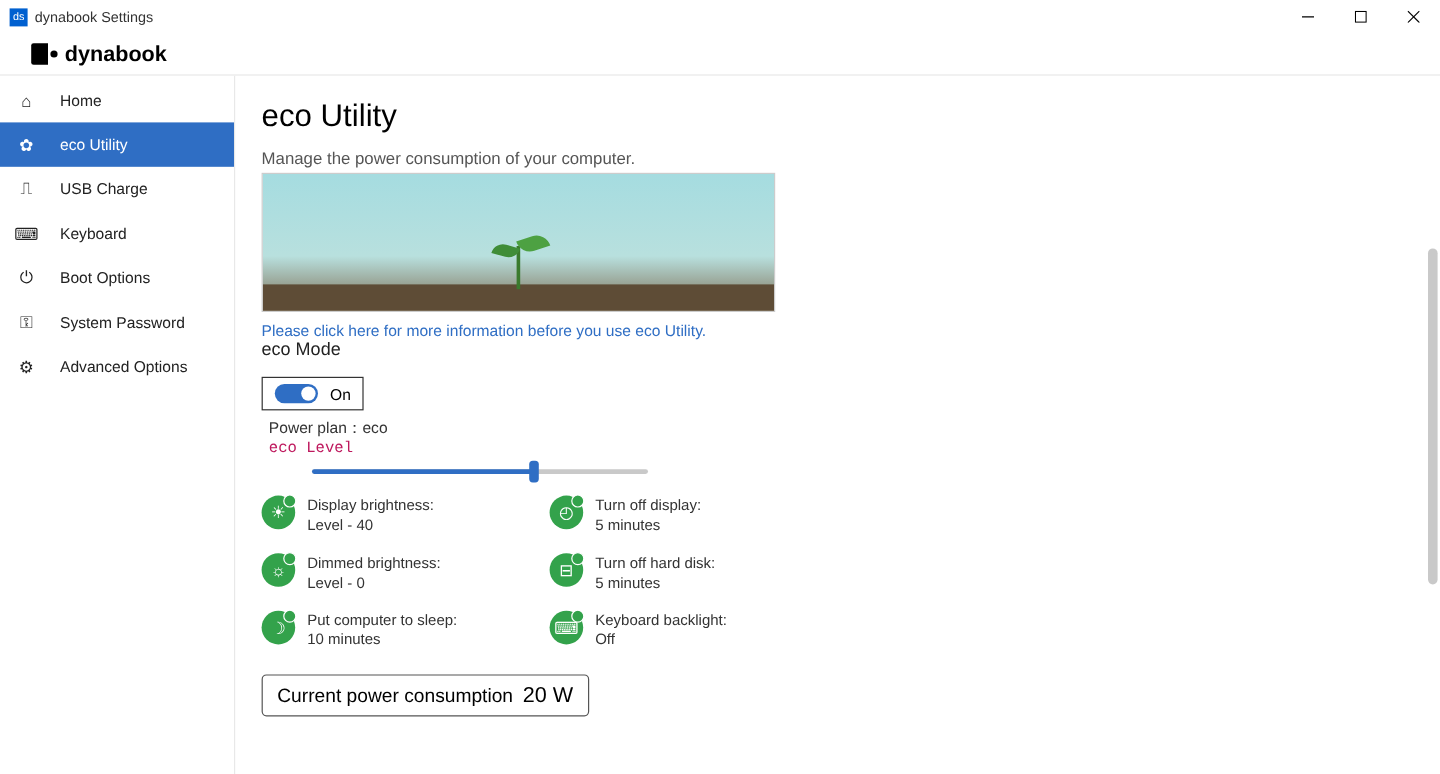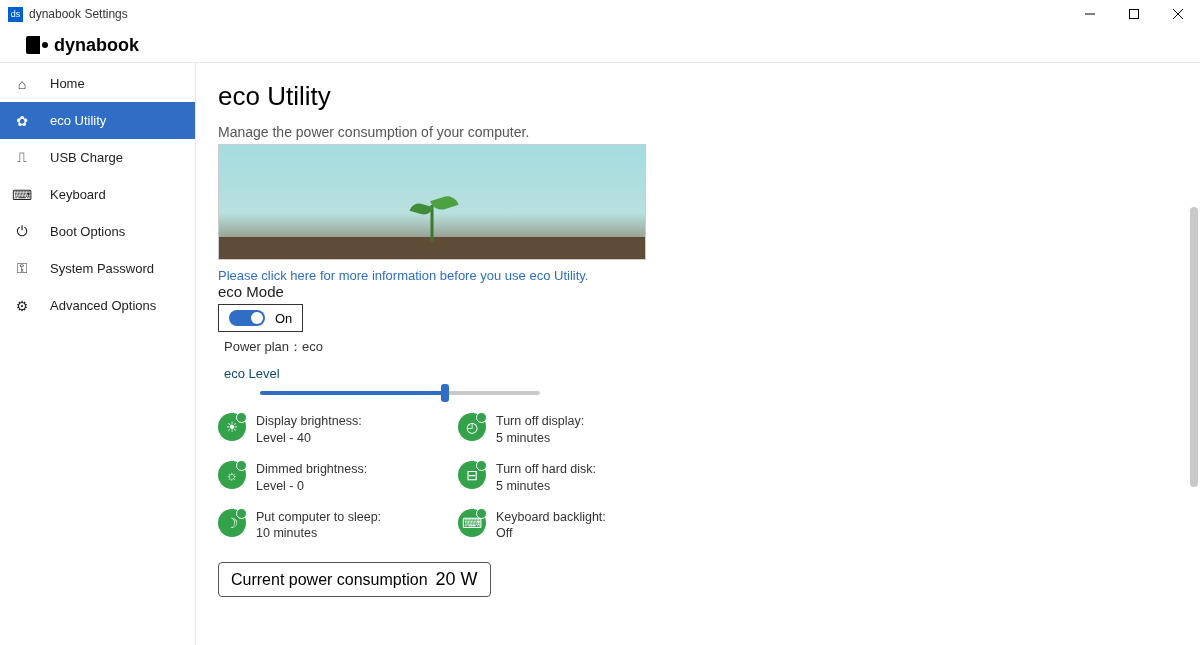--- a/index.html
+++ b/index.html
@@ -33,27 +33,27 @@
 .hero { width: 428px; height: 116px; background: linear-gradient(#a5dce0 0%, #b8e0de 60%, #7c6a50 100%); border: 1px solid #ccc; position: relative; overflow: hidden; }
 .soil { position: absolute; bottom: 0; left: 0; right: 0; height: 22px; background: #5e4c36; }
 .sprout-stem { position: absolute; left: 50%; bottom: 18px; width: 3px; height: 36px; background: #3a7a2d; transform: translateX(-50%); }
 .leaf1 { position: absolute; left: 50%; bottom: 46px; width: 26px; height: 12px; background: #4da142; border-radius: 0 14px 0 14px; transform-origin: left center; transform: rotate(-18deg); }
 .leaf2 { position: absolute; right: 50%; bottom: 42px; width: 22px; height: 10px; background: #3f8d38; border-radius: 14px 0 14px 0; transform-origin: right center; transform: rotate(16deg); }
 
 .scorebox { width: 428px; border: 1px solid #333; border-radius: 4px; margin-top: 8px; padding: 6px 12px; font-size: 13px; display: flex; gap: 60px; }
 .infolink { display: block; margin-top: 8px; font-size: 13px; color: #2f6ec4; }
 
 .subhead { font-size: 15px; margin-top: 0; color: #222; }
-.toggle-row { display: inline-flex; align-items: center; border: 1px solid #333; padding: 5px 10px; margin-top: 4px; gap: 10px; }
+.toggle-row { display: inline-flex; align-items: center; border: 1px solid #333; padding: 5px 10px; margin-top: 14px; gap: 10px; }
 .toggle { width: 36px; height: 16px; background: #2f6ec4; border-radius: 8px; position: relative; }
 .toggle::after { content: ""; position: absolute; right: 2px; top: 2px; width: 12px; height: 12px; background: #fff; border-radius: 50%; }
 .toggle-label { font-size: 13px; }
 
 .plan-line { margin-top: 6px; font-size: 13px; color: #333; padding-left: 6px; }
-.level-line { margin-top: 10px; font-size: 13px; color: #0c4a6e; padding-left: 6px; }
+.level-line { margin-top: 0; font-size: 13px; color: #be185d; padding-left: 6px; font-family: Liberation Mono, monospace; }
 
 .slider-wrap { padding: 10px 0 0 42px; }
 .slider { width: 280px; height: 4px; background: #c9c9c9; position: relative; border-radius: 2px; }
 .slider-fill { position: absolute; left: 0; top: 0; bottom: 0; width: 66%; background: #2f6ec4; border-radius: 2px; }
 .slider-thumb { position: absolute; left: 66%; top: 50%; width: 8px; height: 18px; background: #2f6ec4; border-radius: 3px; transform: translate(-50%, -50%); }
 
 .settings-grid { display: grid; grid-template-columns: 240px 240px; column-gap: 0; margin-top: 18px; }
 .setting { display: flex; gap: 10px; margin-bottom: 14px; align-items: flex-start; }
 .setting-icon { width: 28px; height: 28px; background: #33a24b; border-radius: 50%; position: relative; flex-shrink: 0; display: flex; align-items: center; justify-content: center; color: #fff; font-size: 14px; }
 .setting-icon::after { content: ""; position: absolute; top: -1px; right: -1px; width: 9px; height: 9px; background: #33a24b; border: 1.5px solid #fff; border-radius: 50%; }

